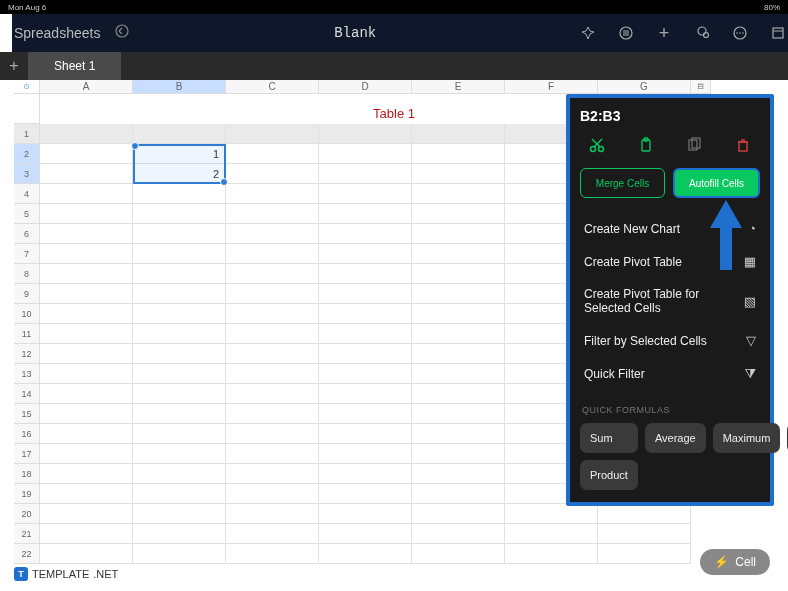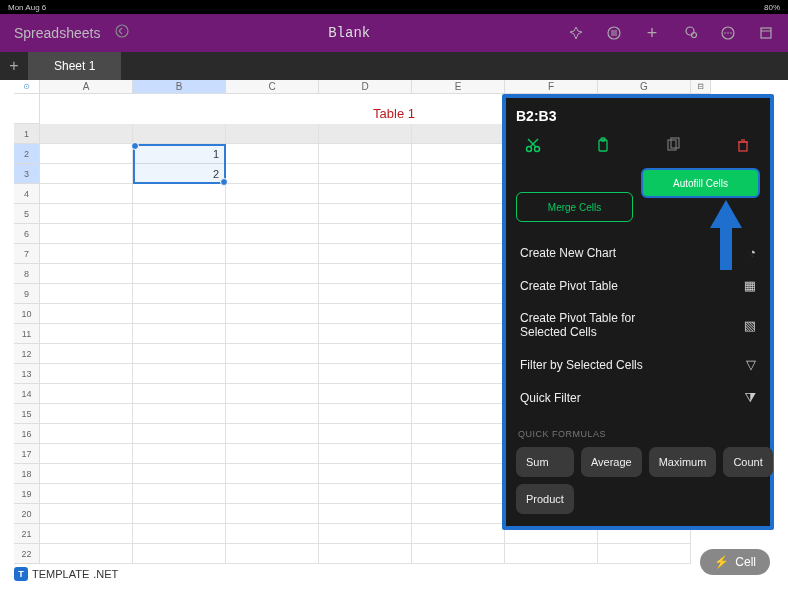--- a/index.html
+++ b/index.html
@@ -2,21 +2,21 @@
 <html><head>
 <meta charset="utf-8">
 <style>
 * { margin: 0; padding: 0; box-sizing: border-box; font-family: -apple-system, BlinkMacSystemFont, "Segoe UI", sans-serif; }
 body { width: 788px; height: 591px; background: #fff; overflow: hidden; position: relative; }
 
 
 .status-bar { height: 14px; background: #000; display: flex; justify-content: space-between; align-items: center; padding: 0 8px; color: #ccc; font-size: 8px; }
 
 
-.top-toolbar { height: 38px; background: #701a75; display: flex; align-items: center; padding: 0 14px; }
+.top-toolbar { height: 38px; background: #0f172a; display: flex; align-items: center; padding: 0 2px; margin-left: 12px; }
 .top-left { display: flex; align-items: center; gap: 14px; color: #bbb; }
 .doc-title { flex: 1; text-align: center; color: #ddd; font-size: 14px; font-family: Liberation Mono, monospace; }
 .top-right { display: flex; align-items: center; gap: 22px; color: #bbb; }
 .top-right .ic { width: 16px; height: 16px; display: flex; align-items: center; justify-content: center; }
 
 
 .tab-bar { height: 28px; background: #2a2a2a; display: flex; align-items: center; }
 .add-tab { width: 28px; height: 28px; display: flex; align-items: center; justify-content: center; color: #aaa; font-size: 16px; }
 .tab { background: #4a4a4a; color: #fff; padding: 0 26px; height: 28px; display: flex; align-items: center; font-size: 12px; }
 
@@ -41,32 +41,32 @@
 .row.hdr .cell { background: #eaeaea; }
 .cell { width: 93px; border-right: 1px solid #e0e0e0; border-bottom: 1px solid #e0e0e0; display: flex; align-items: center; justify-content: flex-end; padding: 0 6px; font-size: 11px; color: #333; }
 .row.title .cell { border: none; }
 .table-title { position: absolute; left: 0; right: 0; top: 18px; height: 30px; display: flex; align-items: center; justify-content: center; font-size: 13px; color: #b91c1c; }
 
 
 .selection { position: absolute; border: 2px solid #2e7cd6; background: rgba(46,124,214,0.08); pointer-events: none; }
 .sel-handle { position: absolute; width: 8px; height: 8px; background: #2e7cd6; border: 1px solid #fff; border-radius: 50%; }
 
 
-.panel-wrap { position: absolute; right: 14px; top: 94px; width: 272px; border: 4px solid #1f6fcf; background: #1a1a1a; padding: 10px 10px 12px 10px; border-radius: 2px; }
+.panel-wrap { position: absolute; right: 14px; top: 94px; width: 208px; border: 4px solid #1f6fcf; background: #1a1a1a; padding: 10px 10px 12px 10px; border-radius: 2px; }
 .panel-range { color: #fff; font-size: 14px; font-weight: 600; margin-bottom: 10px; }
 .panel-icons { display: flex; justify-content: space-between; margin-bottom: 12px; padding: 0 6px; }
 .pi { width: 22px; height: 22px; display: flex; align-items: center; justify-content: center; }
 .pi-cut { color: #0ac860; }
 .pi-paste { color: #0ac860; }
 .pi-copy { color: #888; }
 .pi-trash { color: #e04040; }
 
 .panel-btns { display: flex; gap: 8px; margin-bottom: 14px; }
 .pbtn { flex: 1; height: 30px; border-radius: 6px; display: flex; align-items: center; justify-content: center; font-size: 10px; }
-.pbtn.merge { border: 1px solid #0ac860; color: #0ac860; background: transparent; margin-top: 24px; }
+.pbtn.merge { border: 1px solid #0ac860; color: #0ac860; background: transparent; }
 .pbtn.autofill { background: #0ac860; color: #fff; border: 2px solid #1f6fcf; }
 
 .panel-list { display: flex; flex-direction: column; gap: 0; }
 .plitem { display: flex; justify-content: space-between; align-items: center; padding: 9px 4px; color: #eee; font-size: 12px; }
 .plitem .pic { color: #ccc; font-size: 13px; }
 
 .panel-sub { color: #777; font-size: 9px; letter-spacing: 0.5px; margin: 14px 0 8px 2px; }
 .formula-grid { display: grid; grid-template-columns: 1fr 1fr 1fr 1fr; gap: 7px; }
 .fbtn { background: #3a3a3a; color: #eee; border-radius: 7px; height: 30px; display: flex; align-items: center; padding: 0 10px; font-size: 11px; }
 

